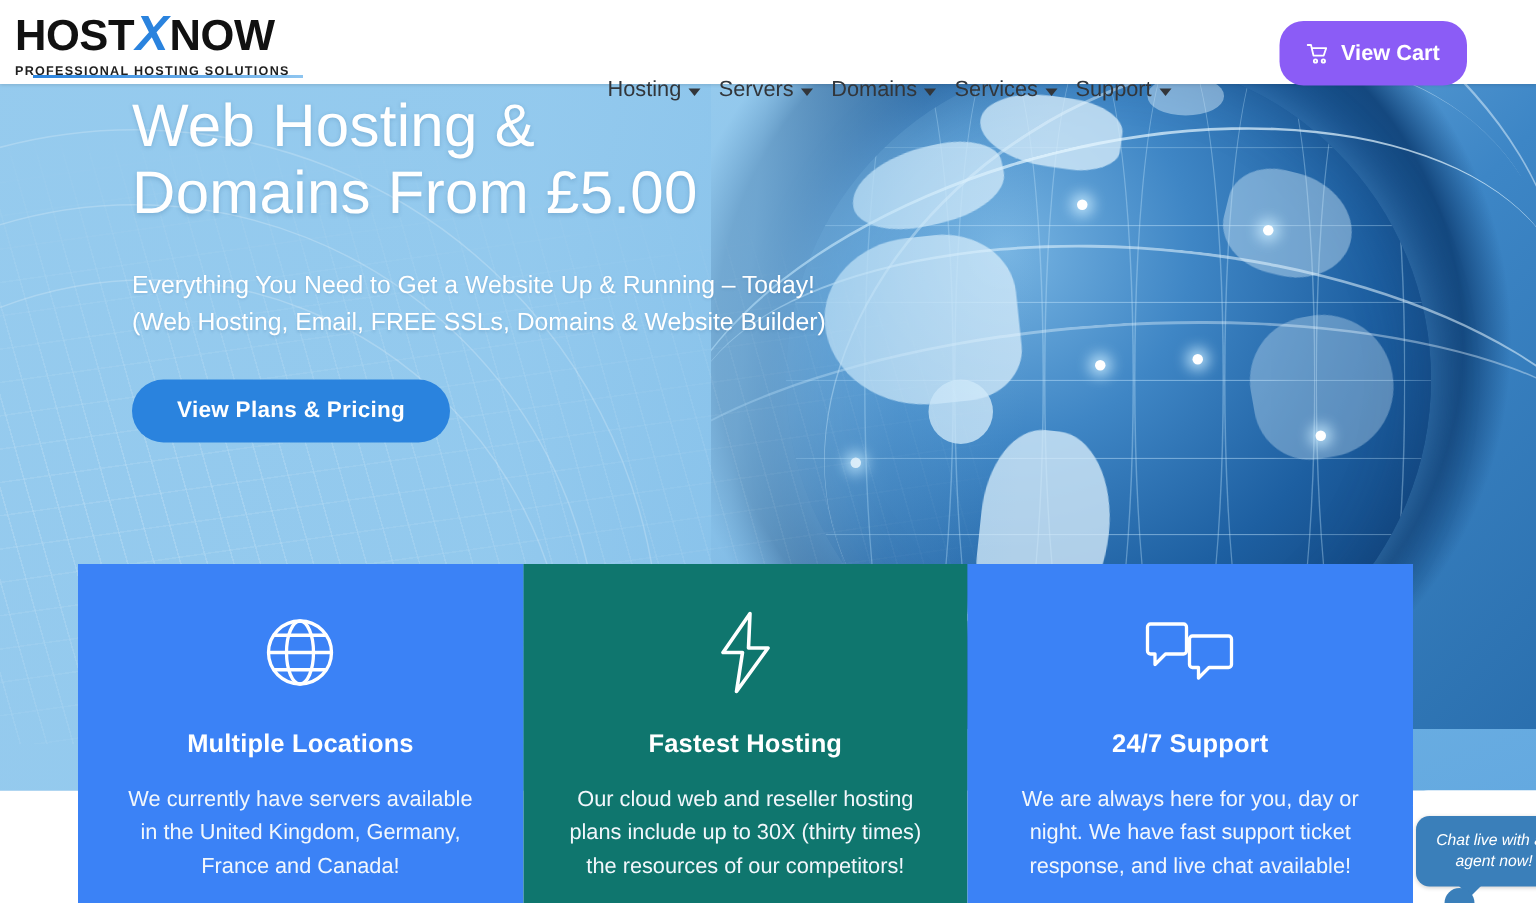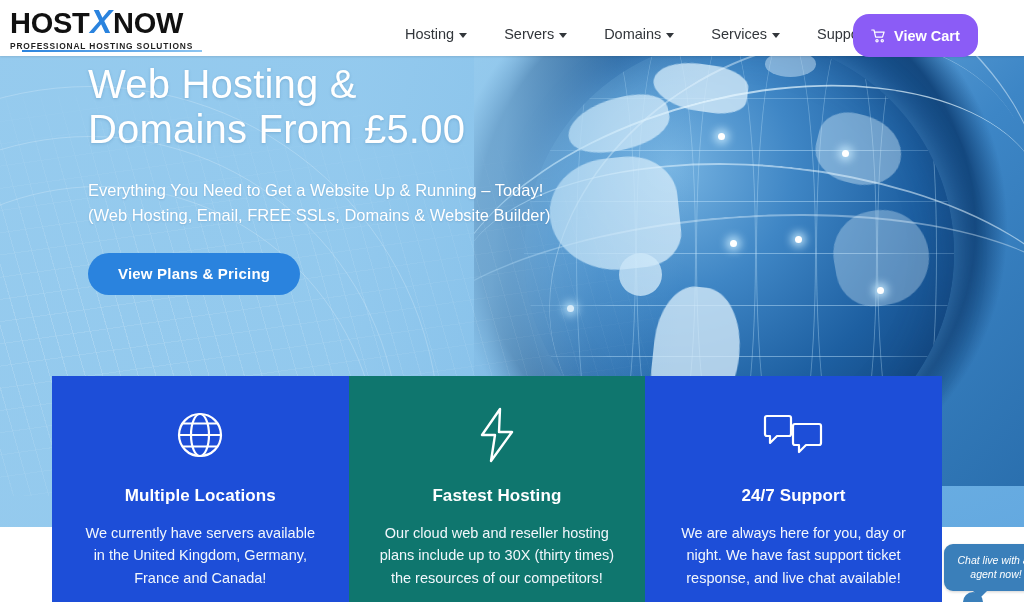--- a/index.html
+++ b/index.html
@@ -75,22 +75,22 @@
     height: 2px;
     background: linear-gradient(90deg,#2a83de,#8ec5f0);
   }
 
   .nav {
     position: absolute;
     left: 405px;
     top: 0;
     height: 68px;
     display: flex;
-    align-items: center;
-    gap: 37px;
+    align-items: flex-end;
+    gap: 12px;
   }
   .nav-item {
     display: flex;
     align-items: center;
     gap: 5px;
     font-size: 14.5px;
     color: #32363b;
     cursor: pointer;
     white-space: nowrap;
   }
@@ -282,21 +282,21 @@
     height: 226px;
     display: flex;
     z-index: 20;
   }
   .card {
     width: 296.6px;
     padding: 28px 26px 0 26px;
     text-align: center;
     color: #ffffff;
   }
-  .card.blue { background: #1d4ed8; }
+  .card.blue { background: #3b82f6; }
   .card.gray { background: #0f766e; }
 
   .card-icon {
     height: 62px;
     display: flex;
     align-items: center;
     justify-content: center;
   }
   .card-title {
     margin-top: 20px;

